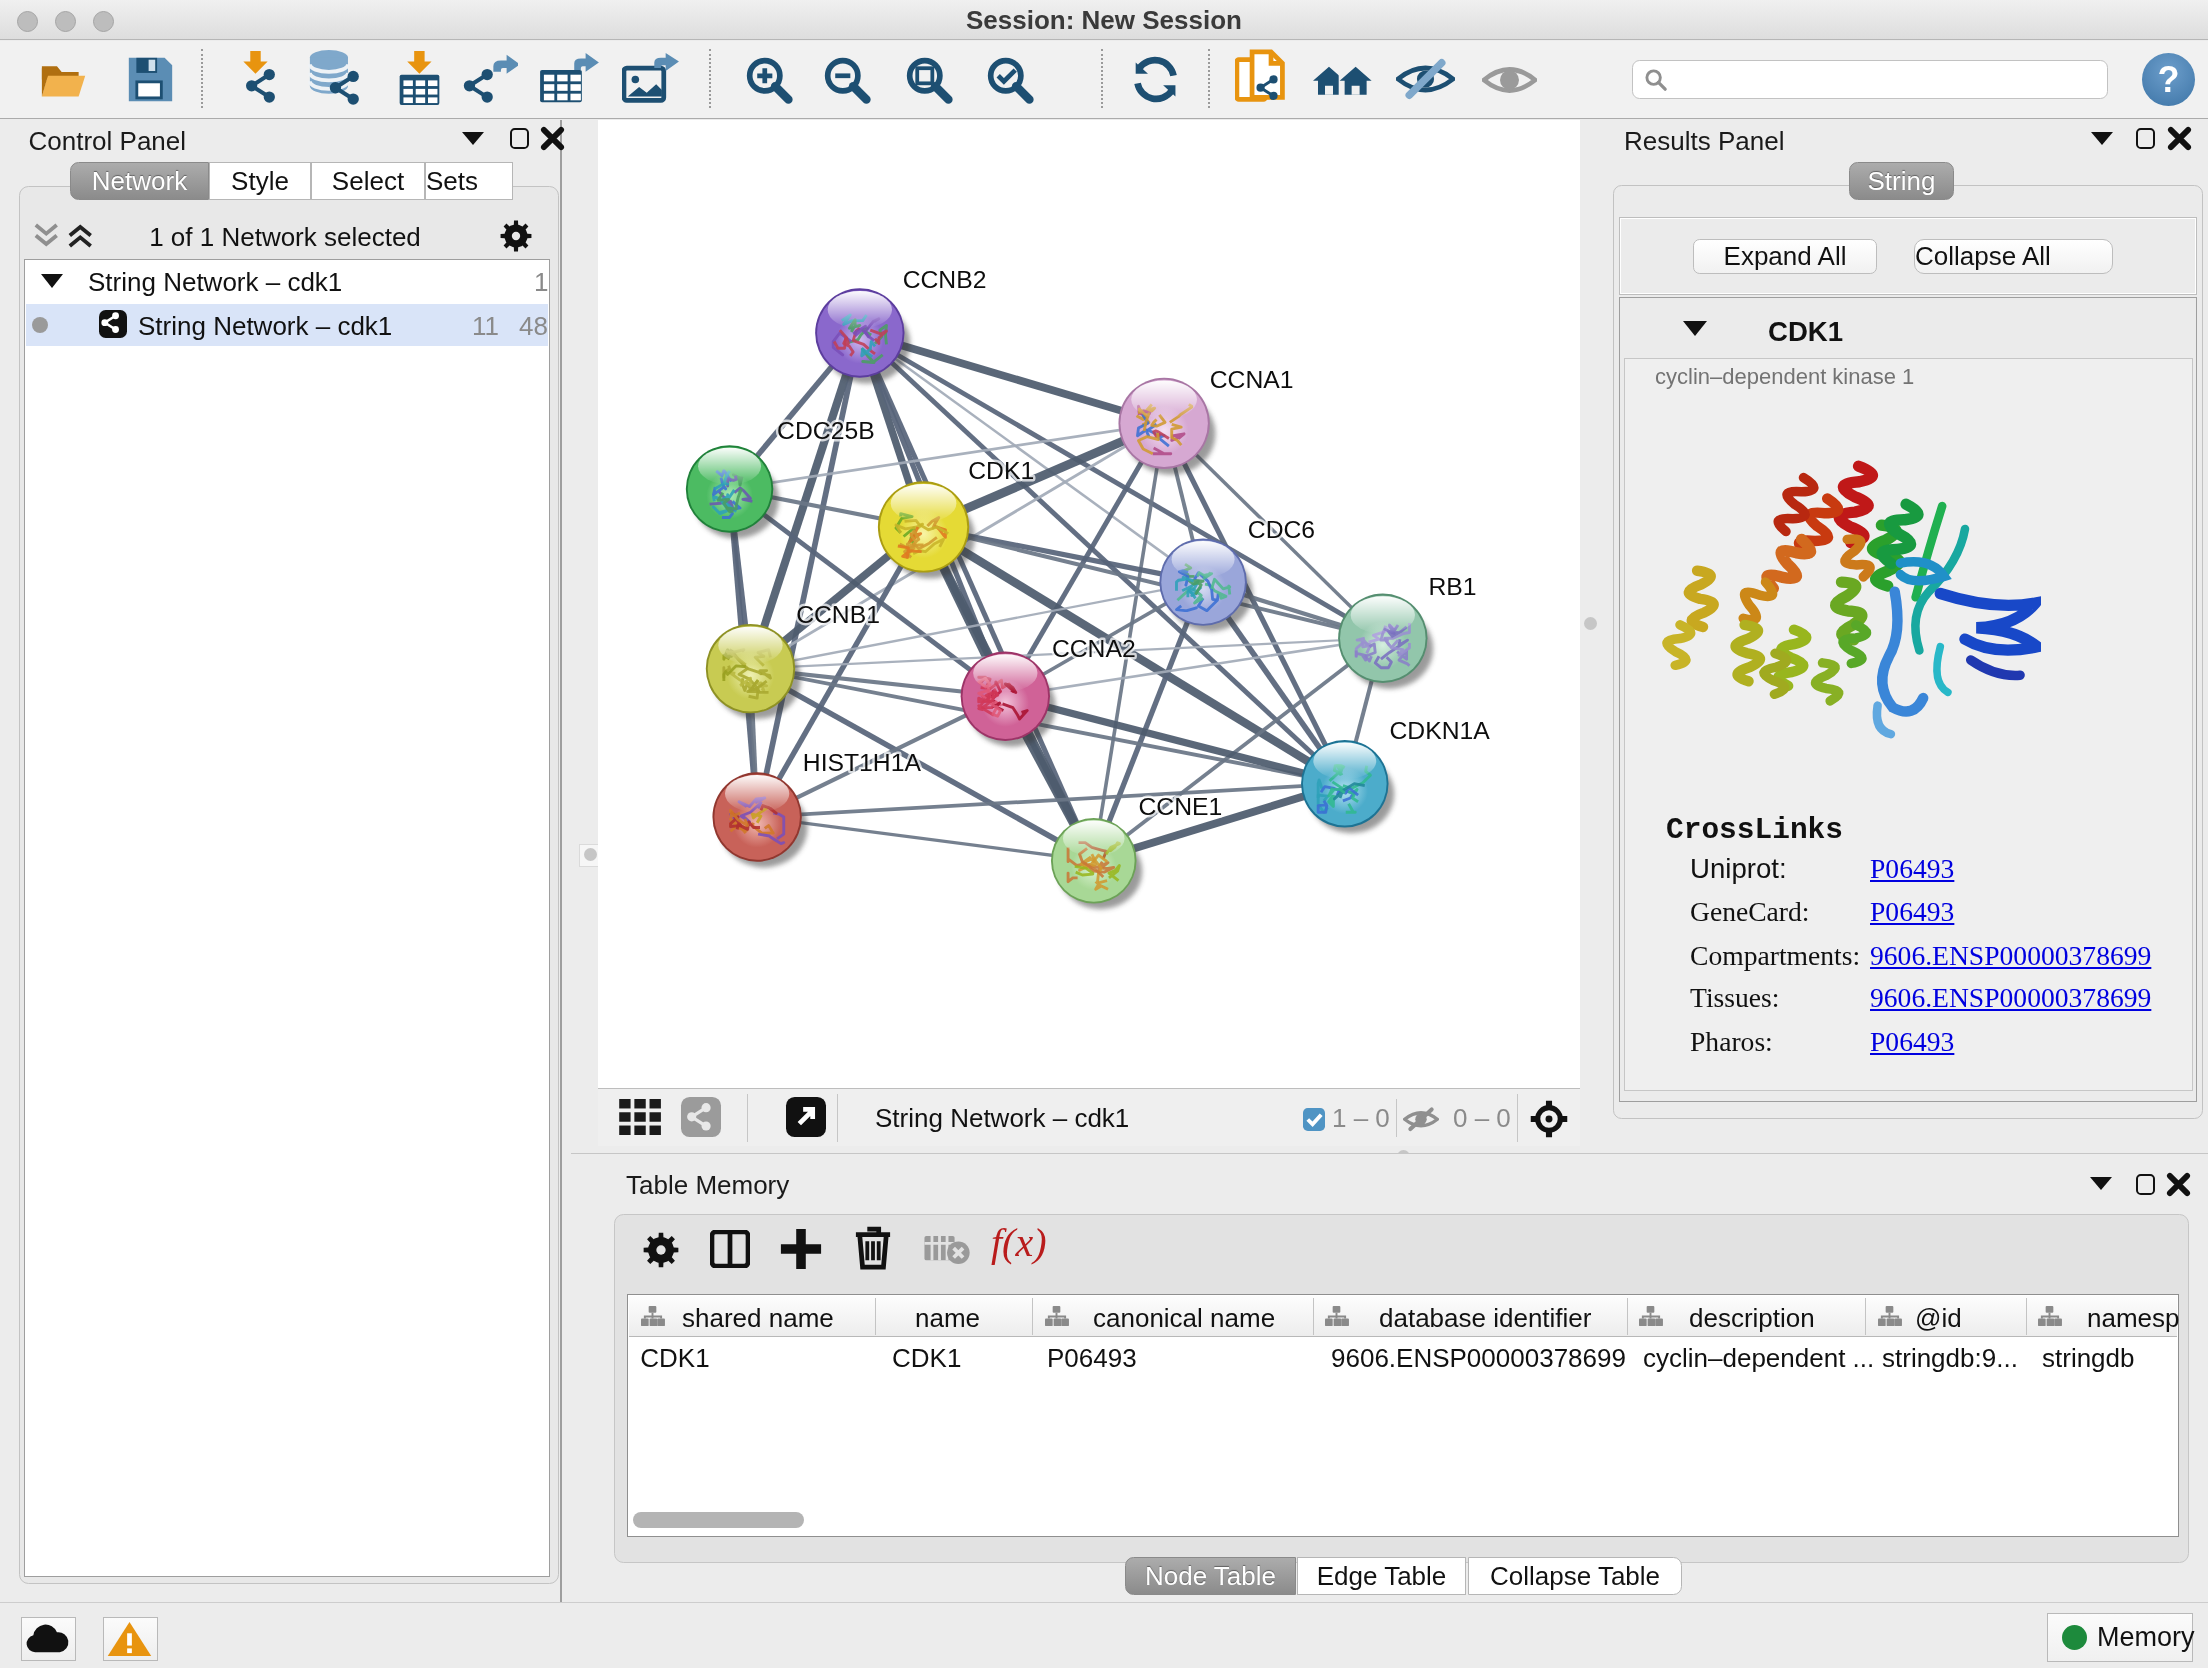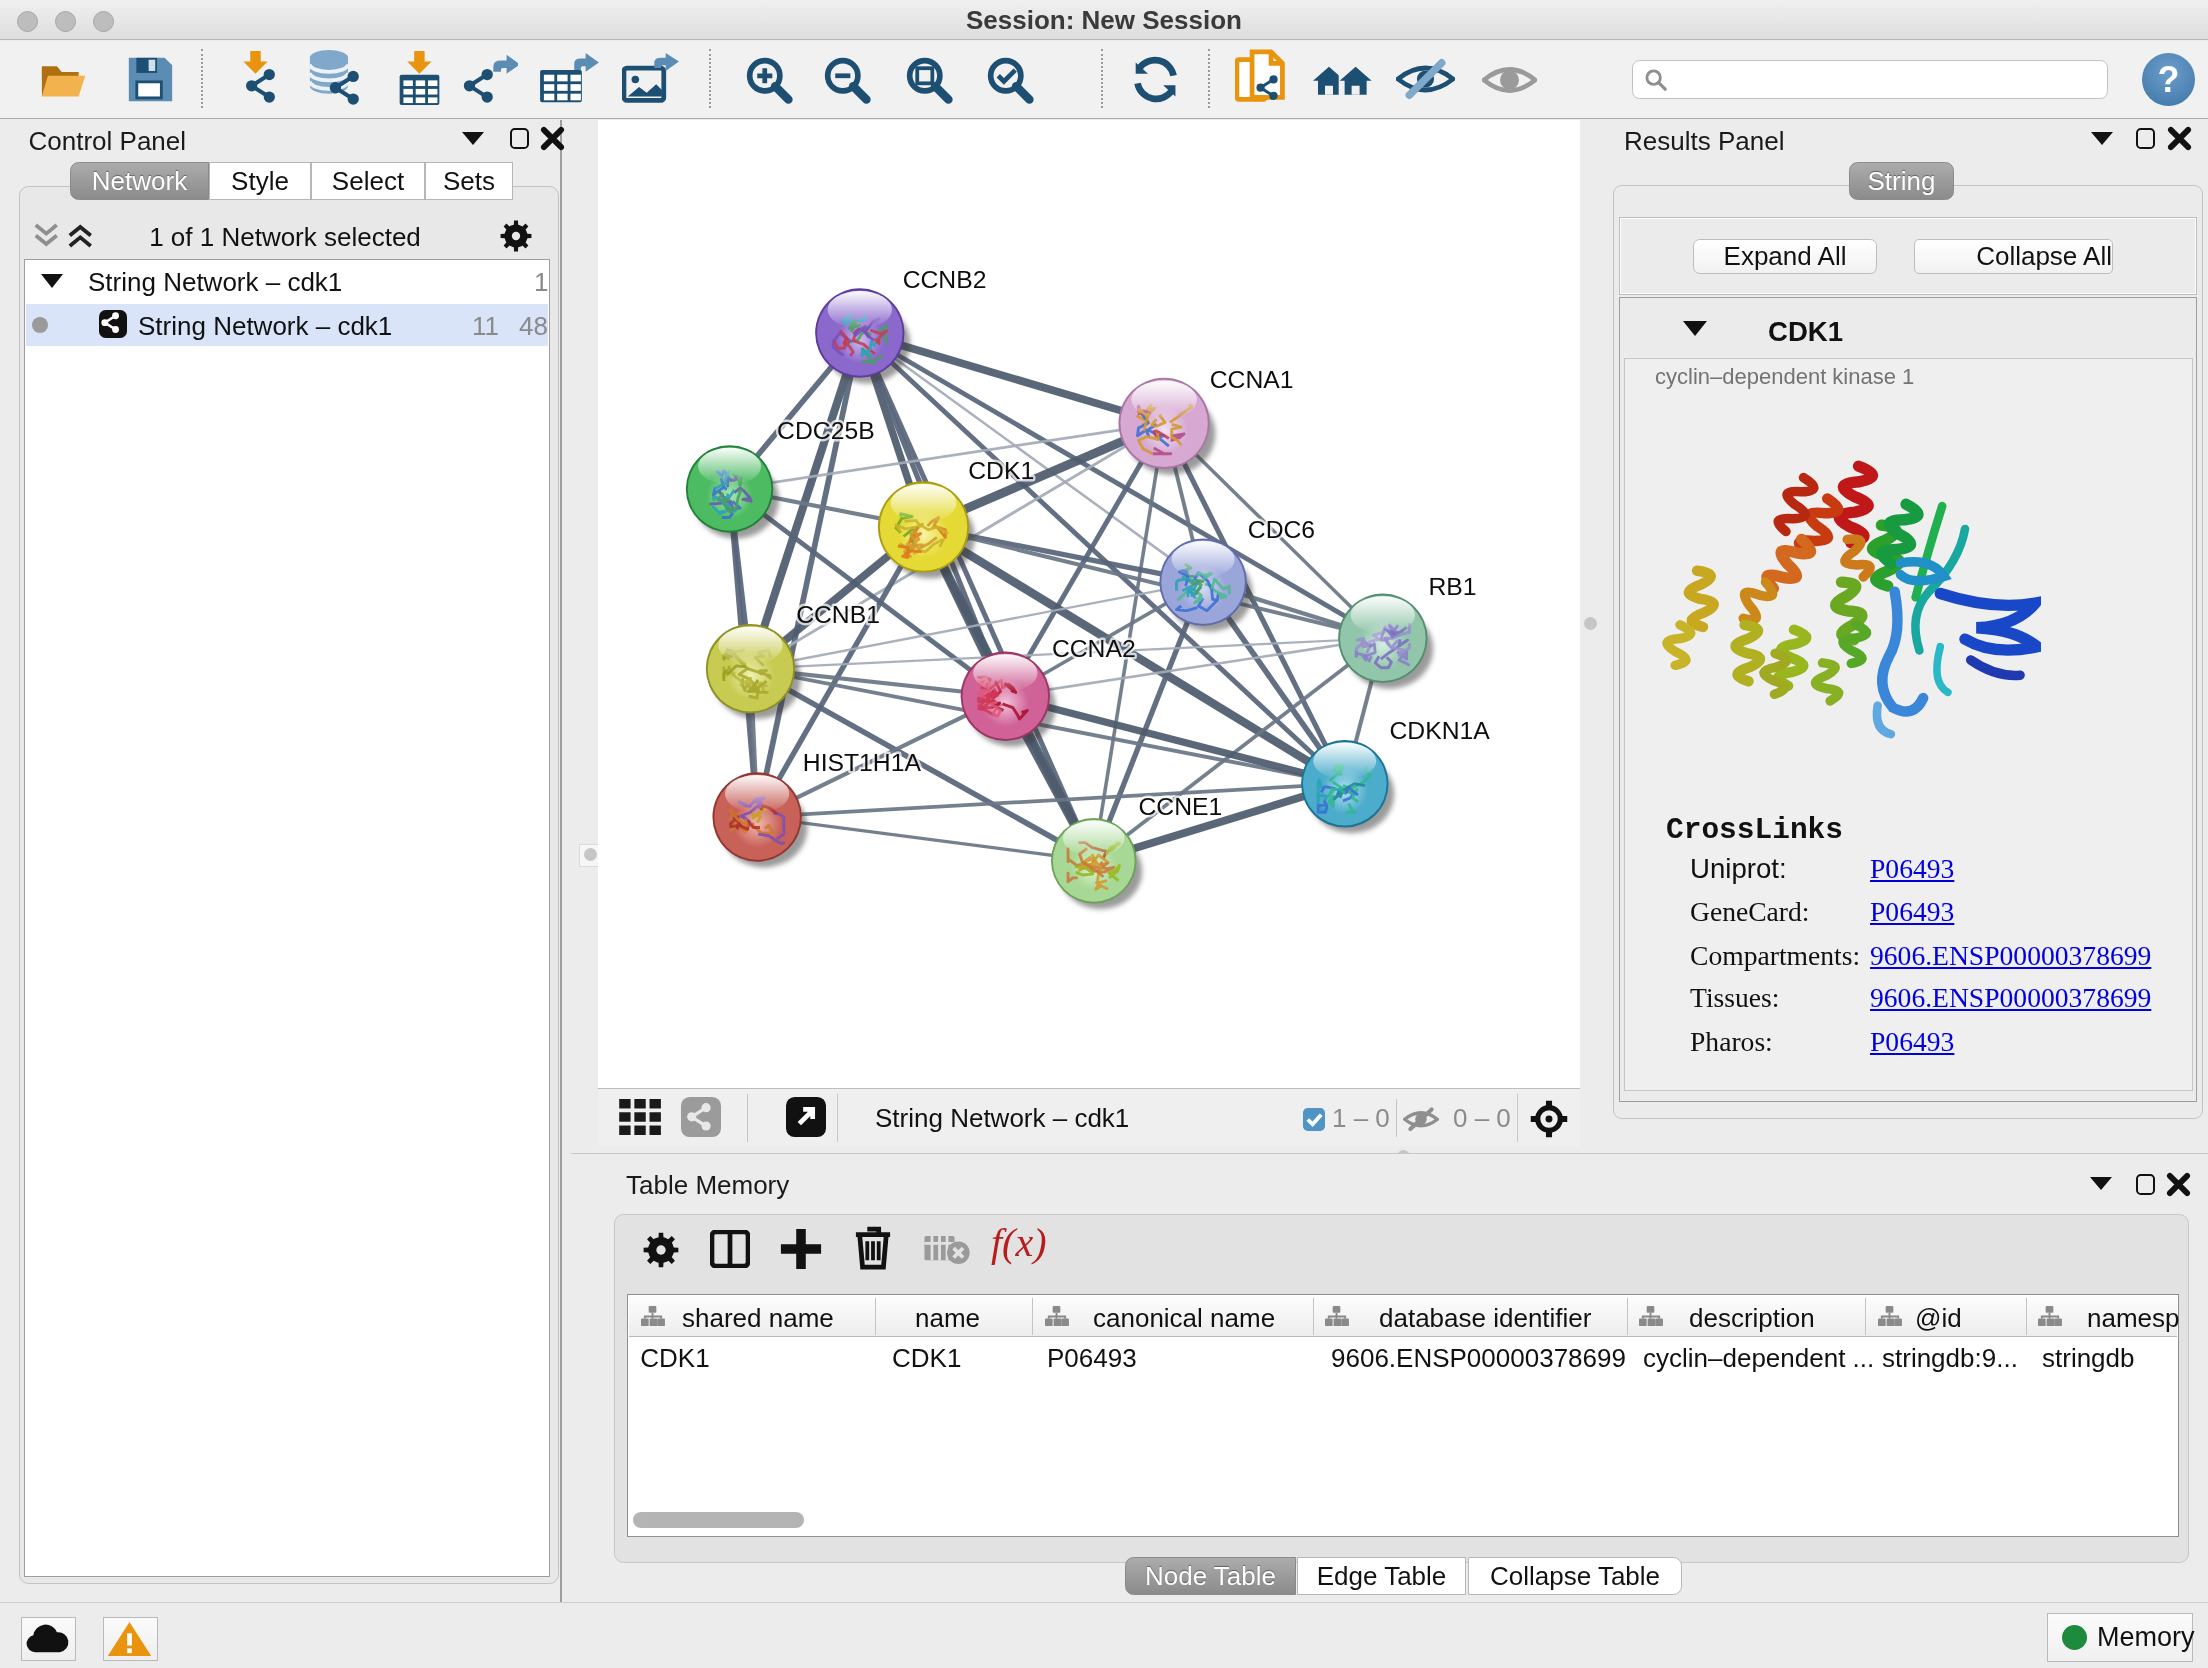--- a/index.html
+++ b/index.html
@@ -174,21 +174,21 @@
 <div class="hdr" style="left:28.5px;top:126px">Control Panel</div>
 <div style="position:absolute;left:462px;top:132px;width:0;height:0;border-left:11.4px solid transparent;border-right:11.4px solid transparent;border-top:13.3px solid #111"></div>
 <div style="position:absolute;left:510px;top:128px;width:19px;height:21px;border:2.9px solid #111;border-radius:4.8px"></div>
 <svg style="position:absolute;left:540px;top:126px" width="25" height="25" viewBox="0 0 26 26">
     <path d="M4 4 L22 22 M22 4 L4 22" stroke="#111" stroke-width="6" stroke-linecap="round"></path>
   </svg>
 <div class="abs" style="left:19px;top:186px;width:540px;height:1398px;background:#e8e8e8;border:1px solid #c3c3c3;border-radius:9.5px"></div>
 <div style="position:absolute;left:70px;top:162px;width:139px;height:38px;background:linear-gradient(#acacac,#8b8b8b);border:1px solid #8a8a8a;border-radius:8.6px 0 0 8.6px;color:#fff;font-size:26px;text-align:center;line-height:36px;text-shadow:0 -1px 1px rgba(0,0,0,.4);z-index:5">Network</div>
 <div style="position:absolute;left:209px;top:162px;width:102px;height:38px;background:#fff;border:1px solid #b6b6b6;border-radius:0;color:#111;font-size:26px;text-align:center;line-height:36px;z-index:5">Style</div>
 <div style="position:absolute;left:311px;top:162px;width:114px;height:38px;background:#fff;border:1px solid #b6b6b6;border-radius:0;color:#111;font-size:26px;text-align:center;line-height:36px;z-index:5">Select</div>
-<div style="position:absolute;left:425px;top:162px;width:88px;height:38px;background:#fff;border:1px solid #b6b6b6;border-radius:0;color:#111;font-size:26px;text-align:center;line-height:36px;z-index:5">Sets</div>
+<div style="position:absolute;left:425px;top:162px;width:88px;height:38px;background:#fff;border:1px solid #b6b6b6;border-radius:0;color:#111;font-size:26px;text-align:left;line-height:36px;z-index:5">Sets</div>
 <svg style="position:absolute;left:32px;top:223px" width="28.5" height="25" viewBox="0 0 30 26">
     <path d="M4 2 l11 9 11-9 M4 13 l11 9 11-9" stroke="#8f8f8f" stroke-width="4" fill="none"></path>
   </svg>
 <svg style="position:absolute;left:66px;top:223px" width="28.5" height="25" viewBox="0 0 30 26">
     <path d="M4 24 l11-9 11 9 M4 13 l11-9 11 9" stroke="#222" stroke-width="4" fill="none"></path>
   </svg>
 <div class="abs t27" style="left:114px;top:222px;width:342px;text-align:center">1 of 1 Network selected</div>
 <svg style="position:absolute;left:500px;top:220px" width="32" height="32" viewBox="0 0 40 40">
     <path d="M34.2,17.3 L39.3,17.5 L39.3,22.5 L34.2,22.7 L33.9,24.0 L32.0,28.1 L35.5,31.9 L31.9,35.5 L28.1,32.0 L27.0,32.7 L22.7,34.2 L22.5,39.3 L17.5,39.3 L17.3,34.2 L16.0,33.9 L11.9,32.0 L8.1,35.5 L4.5,31.9 L8.0,28.1 L7.3,27.0 L5.8,22.7 L0.7,22.5 L0.7,17.5 L5.8,17.3 L6.1,16.0 L8.0,11.9 L4.5,8.1 L8.1,4.5 L11.9,8.0 L13.0,7.3 L17.3,5.8 L17.5,0.7 L22.5,0.7 L22.7,5.8 L24.0,6.1 L28.1,8.0 L31.9,4.5 L35.5,8.1 L32.0,11.9 L32.7,13.0 Z" fill="#111"></path>
     <circle cx="20" cy="20" r="5.2" fill="#e8e8e8"></circle>
@@ -590,21 +590,21 @@
 <div class="hdr" style="left:1624px;top:126px">Results Panel</div>
 <div style="position:absolute;left:2091px;top:132px;width:0;height:0;border-left:11.4px solid transparent;border-right:11.4px solid transparent;border-top:13.3px solid #111"></div>
 <div style="position:absolute;left:2136px;top:128px;width:19px;height:21px;border:2.9px solid #111;border-radius:4.8px"></div>
 <svg style="position:absolute;left:2167px;top:126px" width="25" height="25" viewBox="0 0 26 26">
     <path d="M4 4 L22 22 M22 4 L4 22" stroke="#111" stroke-width="6" stroke-linecap="round"></path>
   </svg>
 <div class="abs" style="left:1613px;top:185px;width:590px;height:934px;background:#ebebeb;border:1px solid #c2c2c2;border-radius:8.6px"></div>
 <div style="position:absolute;left:1849px;top:162px;width:105px;height:38px;background:linear-gradient(#acacac,#8b8b8b);border:1px solid #8a8a8a;border-radius:8.6px;color:#fff;font-size:26px;text-align:center;line-height:36px;text-shadow:0 -1px 1px rgba(0,0,0,.4);z-index:5">String</div>
 <div class="abs" style="left:1619px;top:217px;width:578px;height:78px;border:1px solid #bdbdbd;box-shadow:inset 0 0 0 1px #fff"></div>
 <div class="abs" style="left:1693px;top:239px;width:184px;height:35px;background:linear-gradient(#fff,#f1f1f1);border:1px solid #bdbdbd;border-radius:6.7px;font-size:26px;color:#111;text-align:center;line-height:33px">Expand All</div>
-<div class="abs" style="left:1914px;top:239px;width:199px;height:35px;background:linear-gradient(#fff,#f1f1f1);border:1px solid #bdbdbd;border-radius:5px;font-size:26px;color:#111;text-align:right;line-height:33px">Collapse All</div>
+<div class="abs" style="left:1914px;top:239px;width:199px;height:35px;background:linear-gradient(#fff,#f1f1f1);border:1px solid #bdbdbd;border-radius:10px;font-size:26px;color:#111;text-align:left;line-height:33px">Collapse All</div>
 <div class="abs" style="left:1619px;top:297px;width:578px;height:805px;border:1px solid #9e9e9e"></div>
 <div class="abs" style="left:1683px;top:321px;width:0;height:0;border-left:12.4px solid transparent;border-right:12.4px solid transparent;border-top:15px solid #111"></div>
 <div class="abs" style="left:1768px;top:316px;font-size:27.6px;font-weight:bold;color:#111">CDK1</div>
 <div class="abs" style="left:1624px;top:358px;width:569px;height:733px;background:#efefef;border:1px solid #c6c6c6"></div>
 <div class="abs" style="left:1655px;top:364px;font-size:22px;color:#737373">cyclin–dependent kinase 1</div>
 <svg width="380" height="328" viewBox="0 0 400 345" style="position:absolute;left:1661px;top:449px">
 <g fill="none" stroke-linecap="round">
 <g transform="translate(208,18) rotate(8)">
         <path d="M0 0 q 30 6.5 3.0 16.12  q -30 6.5 -3.0 16.12  q 30 6.5 3.0 16.12  q -30 6.5 -3.0 16.12  q 30 6.5 3.0 16.12 " fill="none" stroke="#c01818" stroke-width="12" stroke-linecap="round"></path>
       </g>

